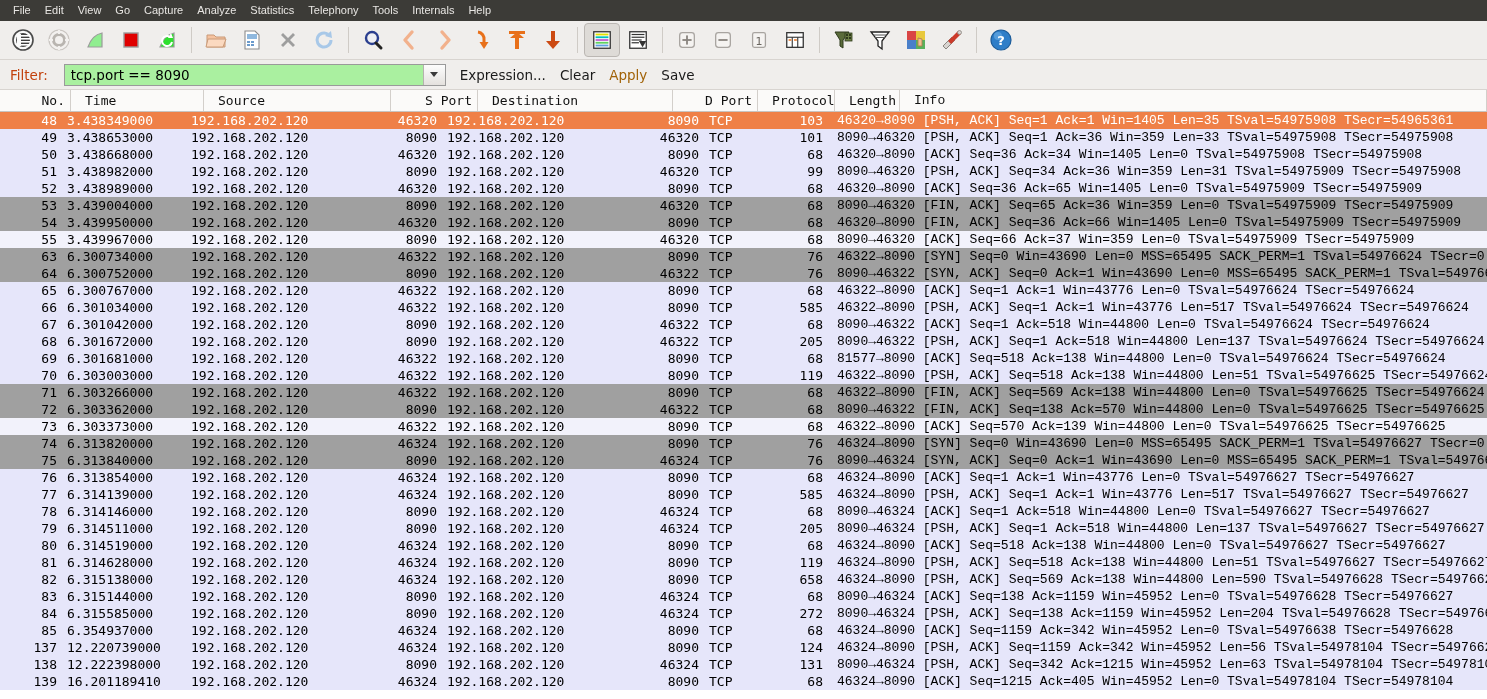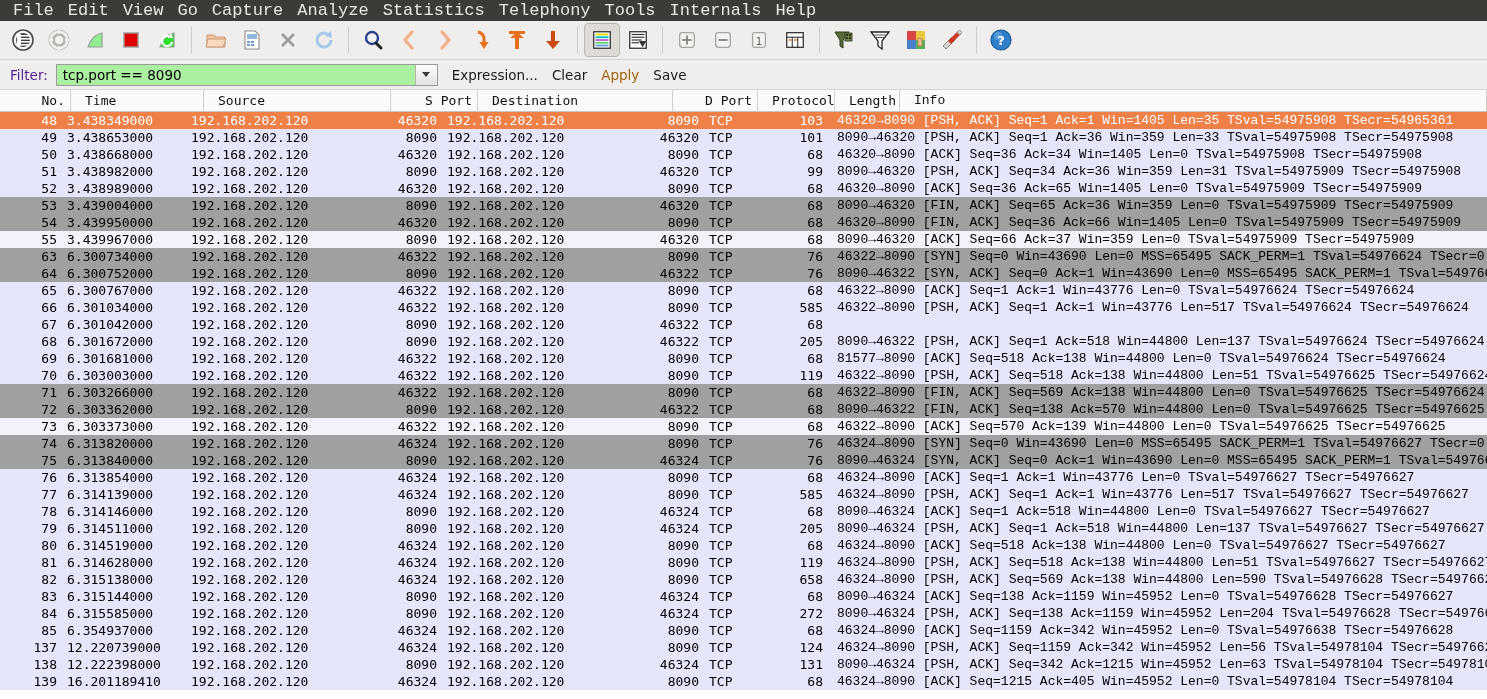--- a/index.html
+++ b/index.html
@@ -15,22 +15,22 @@
   #menubar {
     height: 21px;
     background: #3c3b37;
     display: flex;
     align-items: center;
     padding-left: 6px;
     user-select: none;
   }
   .menu-item {
     color: #e8e6e3;
-    font-size: 17px;
-    font-family: Liberation Mono, monospace;
+    font-size: 11px;
+    font-family: Liberation Sans, sans-serif;
     padding: 1px 7px 2px 7px;
     line-height: 17px;
     white-space: nowrap;
   }
 
   
   #toolbar {
     height: 39px;
     background: #f0eeec;
     border-bottom: 1px solid #d8d4d0;
@@ -58,22 +58,22 @@
   #filterbar {
     height: 30px;
     background: #f0eeec;
     display: flex;
     align-items: center;
     padding-left: 10px;
     border-bottom: 1px solid #d8d4d0;
   }
   #filter-label {
     font-size: 13.5px;
-    color: #4c1d95;
-    margin-right: 8px;
+    color: #c2410c;
+    margin-right: 16px;
   }
   #filter-input-wrap {
     width: 382px;
     height: 22px;
     background: #aaf0a0;
     border: 1px solid #9a9a9a;
     display: flex;
     align-items: center;
     position: relative;
   }
@@ -132,20 +132,21 @@
     overflow: hidden;
     margin-left: 9px;
   }
   .row {
     display: flex;
     height: 17px;
     font-family: "DejaVu Sans Mono", monospace;
     font-size: 13px;
     line-height: 17px;
     white-space: nowrap;
+    justify-content: flex-end;
   }
   .row .c {
     padding: 0 5px;
     overflow: hidden;
     text-overflow: clip;
   }
   .c.num   { width: 62px;  text-align: right; }
   .c.time  { width: 124px; text-align: left; }
   .c.src   { width: 178px; text-align: left; }
   .c.sport { width: 78px;  text-align: right; }
@@ -588,20 +589,21 @@
       </div>
       <div class="row bg-lav">
         <div class="c num">67</div>
         <div class="c time">6.301042000</div>
         <div class="c src">192.168.202.120</div>
         <div class="c sport">8090</div>
         <div class="c dst">192.168.202.120</div>
         <div class="c dport">46322</div>
         <div class="c proto">TCP</div>
         <div class="c len">68</div>
+        <div class="c info">8090→46322  [ACK] Seq=1 Ack=518 Win=44800 Len=0 TSval=54976624 TSecr=54976624</div>
       </div>
       <div class="row bg-lav">
         <div class="c num">68</div>
         <div class="c time">6.301672000</div>
         <div class="c src">192.168.202.120</div>
         <div class="c sport">8090</div>
         <div class="c dst">192.168.202.120</div>
         <div class="c dport">46322</div>
         <div class="c proto">TCP</div>
         <div class="c len">205</div>

